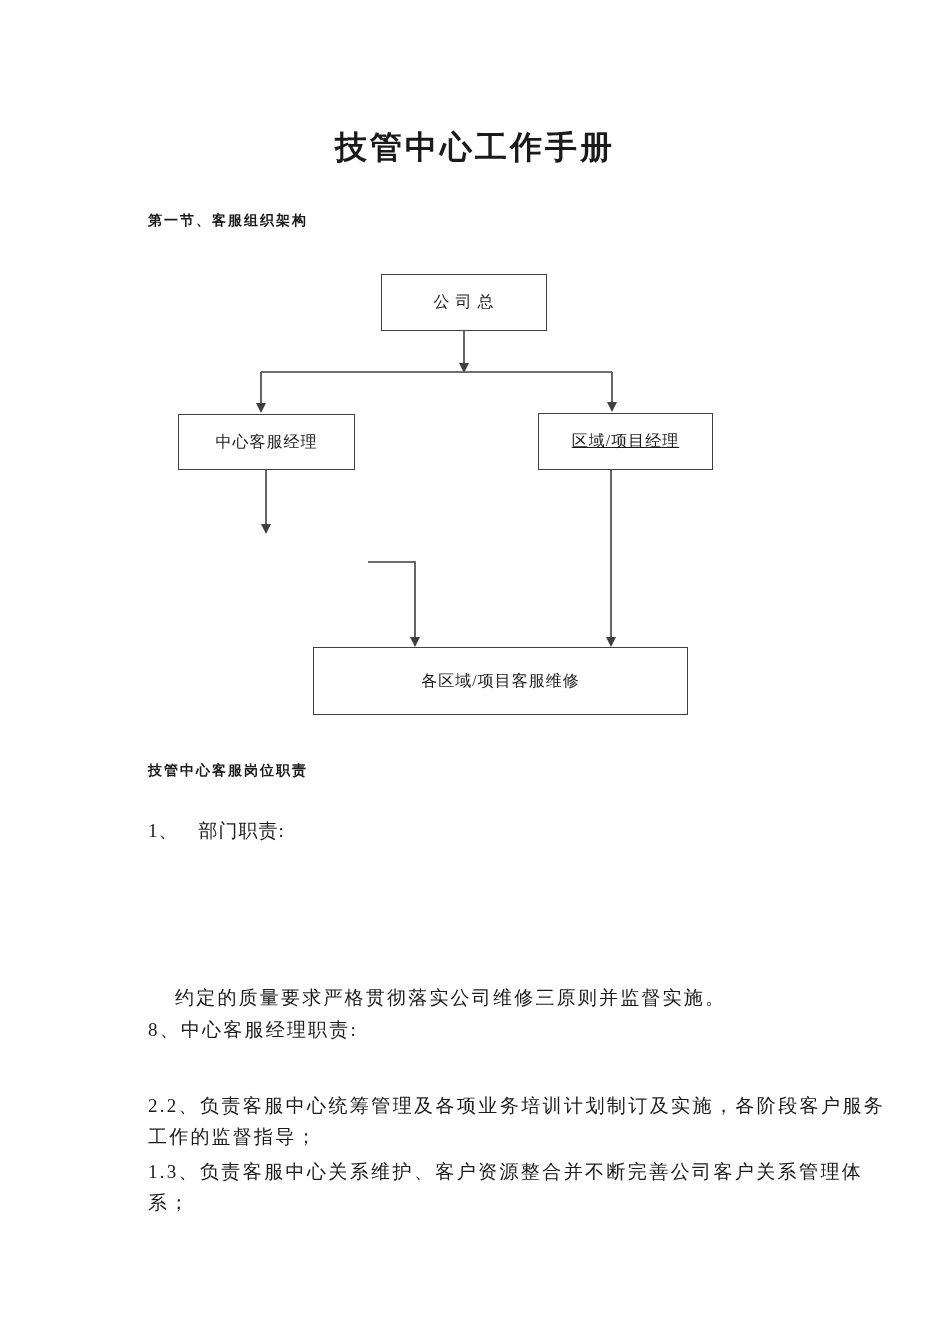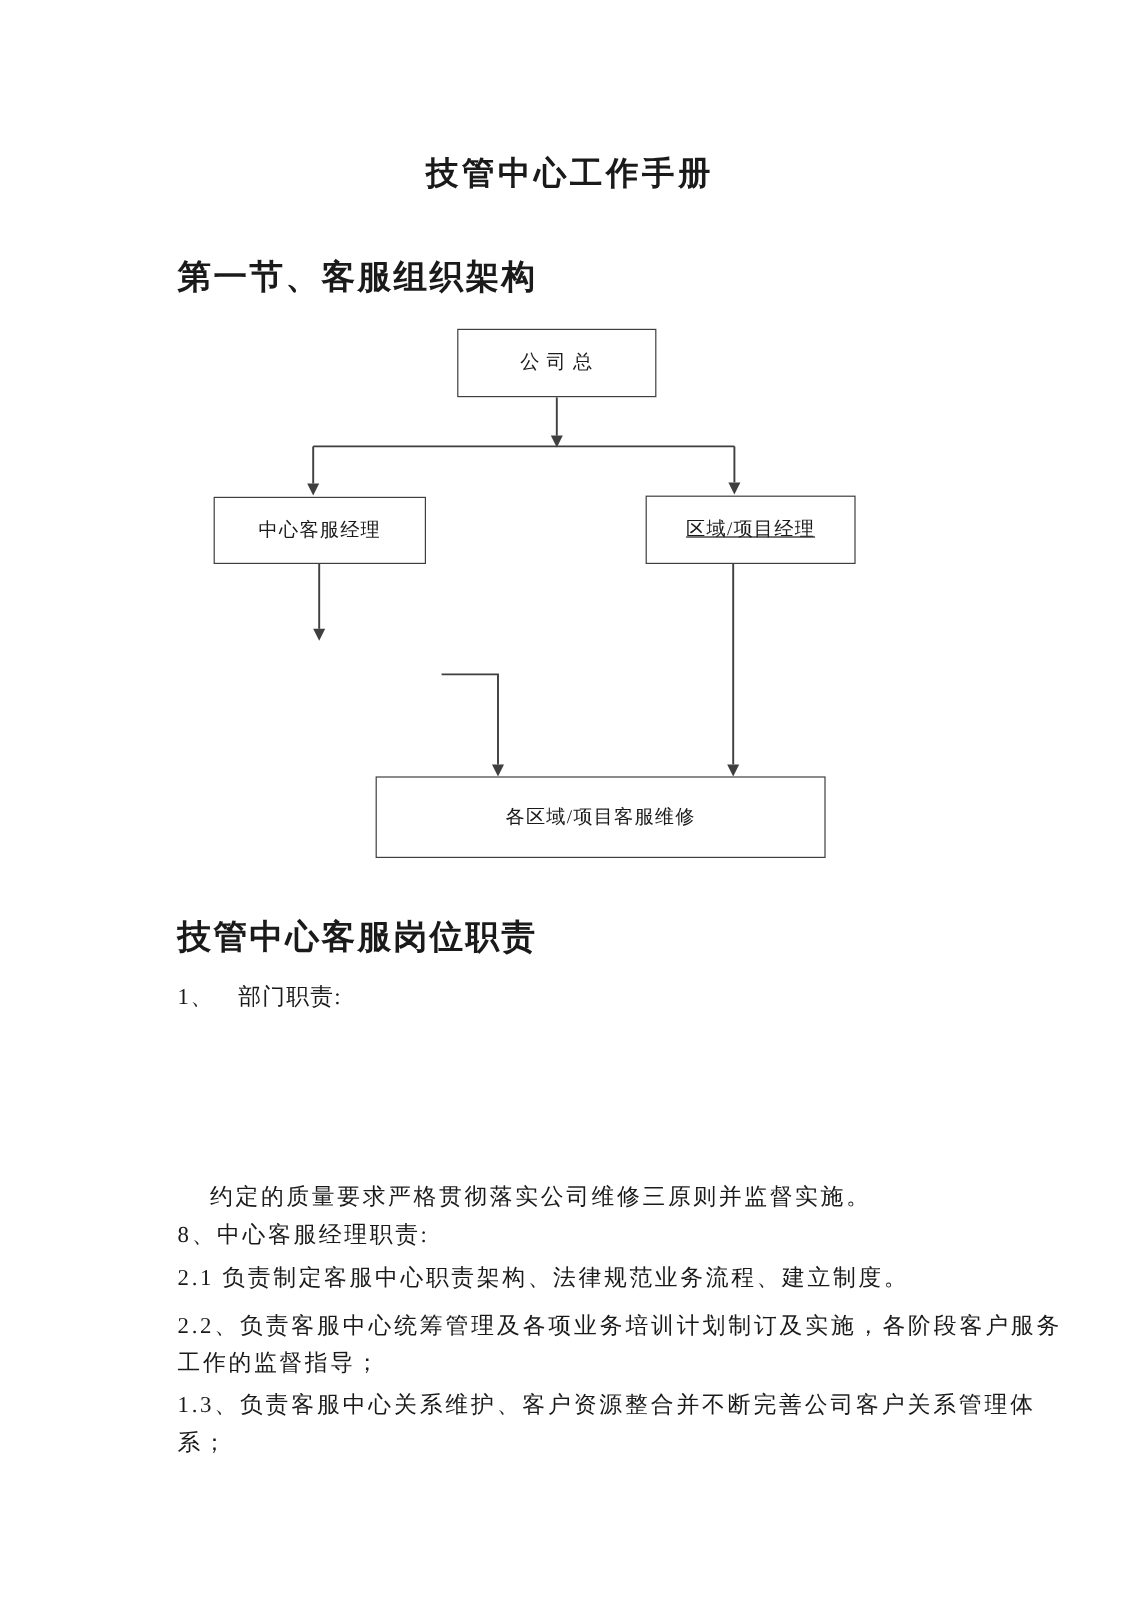--- a/index.html
+++ b/index.html
@@ -16,28 +16,28 @@
     color: #1a1a1a;
     overflow: hidden;
   }
   .doc-title {
     position: absolute;
     left: 0;
     top: 126px;
     width: 100%;
     margin: 0;
     text-align: center;
-    font-size: 27px;
+    font-size: 32px;
     font-weight: bold;
     letter-spacing: 3px;
   }
   .h-section {
     position: absolute;
     margin: 0;
-    font-size: 28px;
+    font-size: 14px;
     font-weight: bold;
     letter-spacing: 2px;
   }
   #heading-1 { left: 148px; top: 212px; }
   #heading-2 { left: 148px; top: 762px; }
 
   .org-chart { position: absolute; left: 0; top: 0; width: 950px; height: 1344px; }
   .connectors {
     position: absolute;
     left: 0; top: 0;
@@ -131,17 +131,16 @@
   <h2 class="h-section" id="heading-2">技管中心客服岗位职责</h2>
 
   <div class="item-label">
     <span>1、</span>
     <span>部门职责:</span>
   </div>
 
   <p class="body-para" id="para1b">约定的质量要求严格贯彻落实公司维修三原则并监督实施。</p>
 
   <p class="body-para" id="item2-head">8、中心客服经理职责:</p>
-  <p class="body-para" id="item2-1">2.1 负责制定客服中心职责架构、法律规范业务流程、建立制度。</p>
   <p class="body-para" id="item2-2">2.2、负责客服中心统筹管理及各项业务培训计划制订及实施，各阶段客户服务工作的监督指导；</p>
   <p class="body-para" id="item2-3">1.3、负责客服中心关系维护、客户资源整合并不断完善公司客户关系管理体系；</p>
 
 </div>
 
 </body></html>

